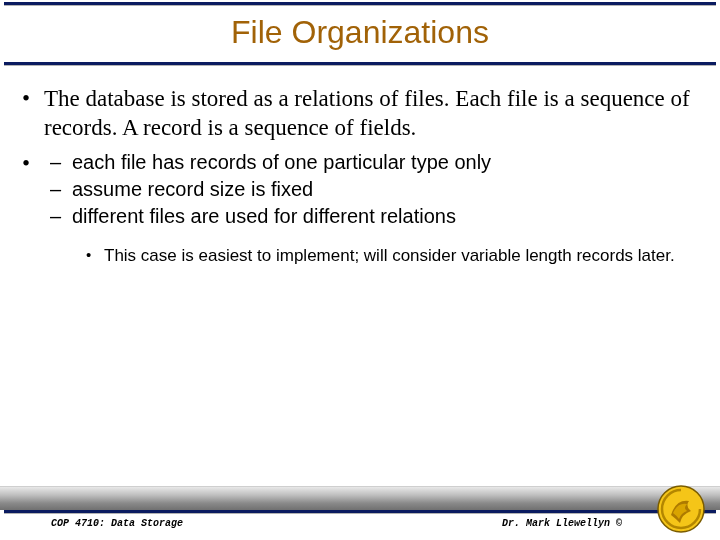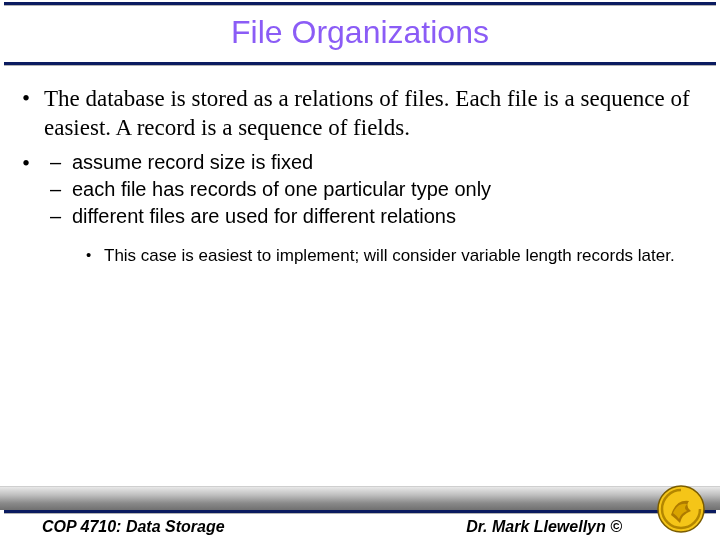--- a/index.html
+++ b/index.html
@@ -21,21 +21,21 @@
     height: 3px;
     background: linear-gradient(#0a1b60, #0a1b60);
     box-shadow: 0 1px 0 #b3b3b3;
   }
   .title {
     position: absolute;
     top: 14px; left: 0; right: 0;
     text-align: center;
     font-family: Arial, Helvetica, sans-serif;
     font-size: 32px;
-    color: #8b5cf6;
+    color: #a16207;
   }
   .title-rule {
     position: absolute;
     top: 62px; left: 4px; right: 4px;
     height: 3px;
     background: linear-gradient(#0a1b60, #0a1b60);
     box-shadow: 0 1px 0 #b3b3b3;
   }
   .content {
     position: absolute;
@@ -106,26 +106,26 @@
   .footer-rule {
     position: absolute;
     left: 4px; right: 4px; top: 24px;
     height: 3px;
     background: #0a1b60;
     box-shadow: 0 1px 0 #b3b3b3;
   }
   .footer-text {
     position: absolute;
     top: 32px;
-    left: 8px; right: 0;
+    left: 17px; right: 0;
     height: 20px;
-    font-family: Liberation Sans, sans-serif;
+    font-family: Liberation Mono, monospace;
     font-weight: bold;
     font-style: italic;
-    font-size: 16px;
+    font-size: 10px;
     color: #000;
   }
   .footer-left  { position: absolute; left: 34px;  top: 0; }
   .footer-center{ position: absolute; left: 0; right: 0; top: 0; text-align: center; margin-top: 47px; }
   .footer-right { position: absolute; right: 98px; top: 0; }
 
   .logo {
     position: absolute;
     right: 14px;
     bottom: 6px;
@@ -140,26 +140,26 @@
 
   <div class="top-rule"></div>
 
   <div class="title">File Organizations</div>
 
   <div class="title-rule"></div>
 
   <div class="content">
     <ul class="level1">
       <li>
-        <span>The database is stored as a relations of </span><span class="em">files</span><span>.  Each file is a sequence of </span><span class="em">easiest</span><span>.  A record is a sequence of fields.</span>
+        <span>The database is stored as a relations of </span><span class="em">files</span><span>.  Each file is a sequence of </span><span class="em">records</span><span>.  A record is a sequence of fields.</span>
       </li>
       <li>
         <ul class="level2">
+          <li>each file has records of one particular type only</li>
           <li>assume record size is fixed</li>
-          <li>each file has records of one particular type only</li>
           <li>
             <span>different files are used for different relations</span>
             <ul class="level3">
               <li>This case is easiest to implement; will consider variable length records later.</li>
             </ul>
           </li>
         </ul>
       </li>
     </ul>
   </div>

